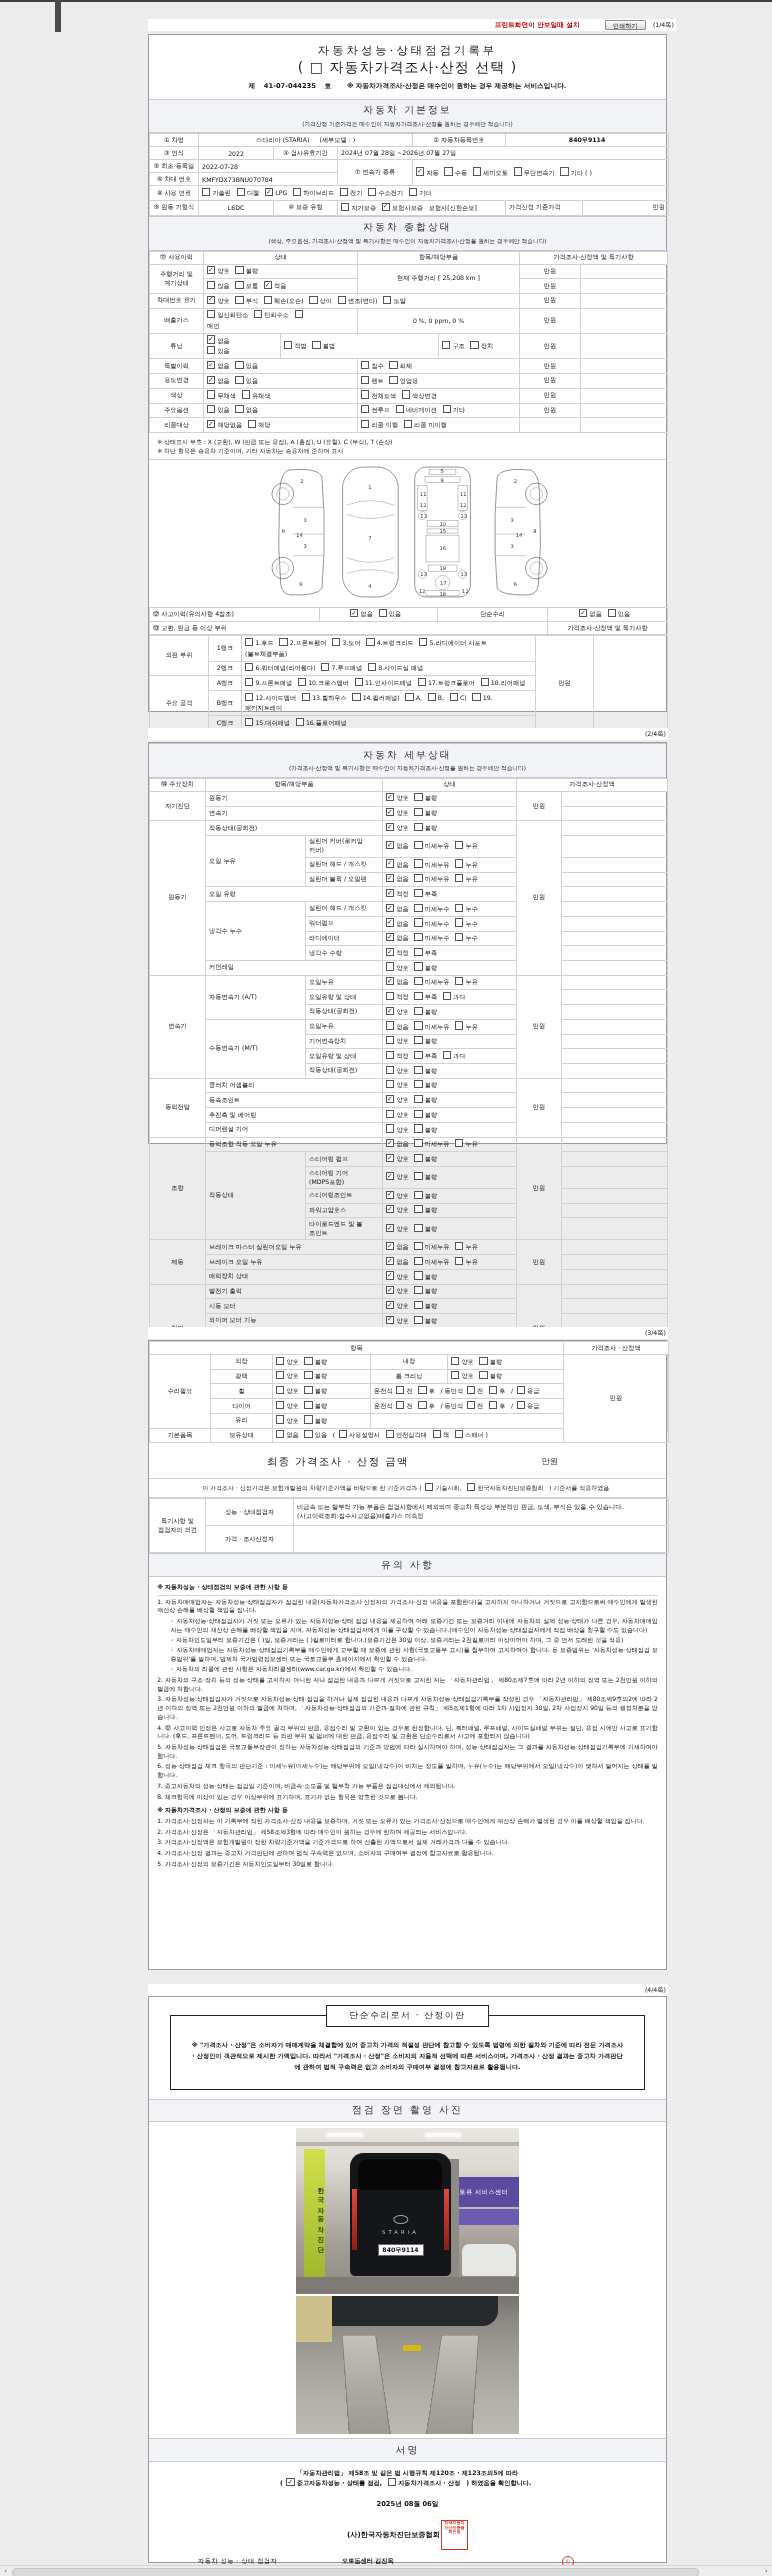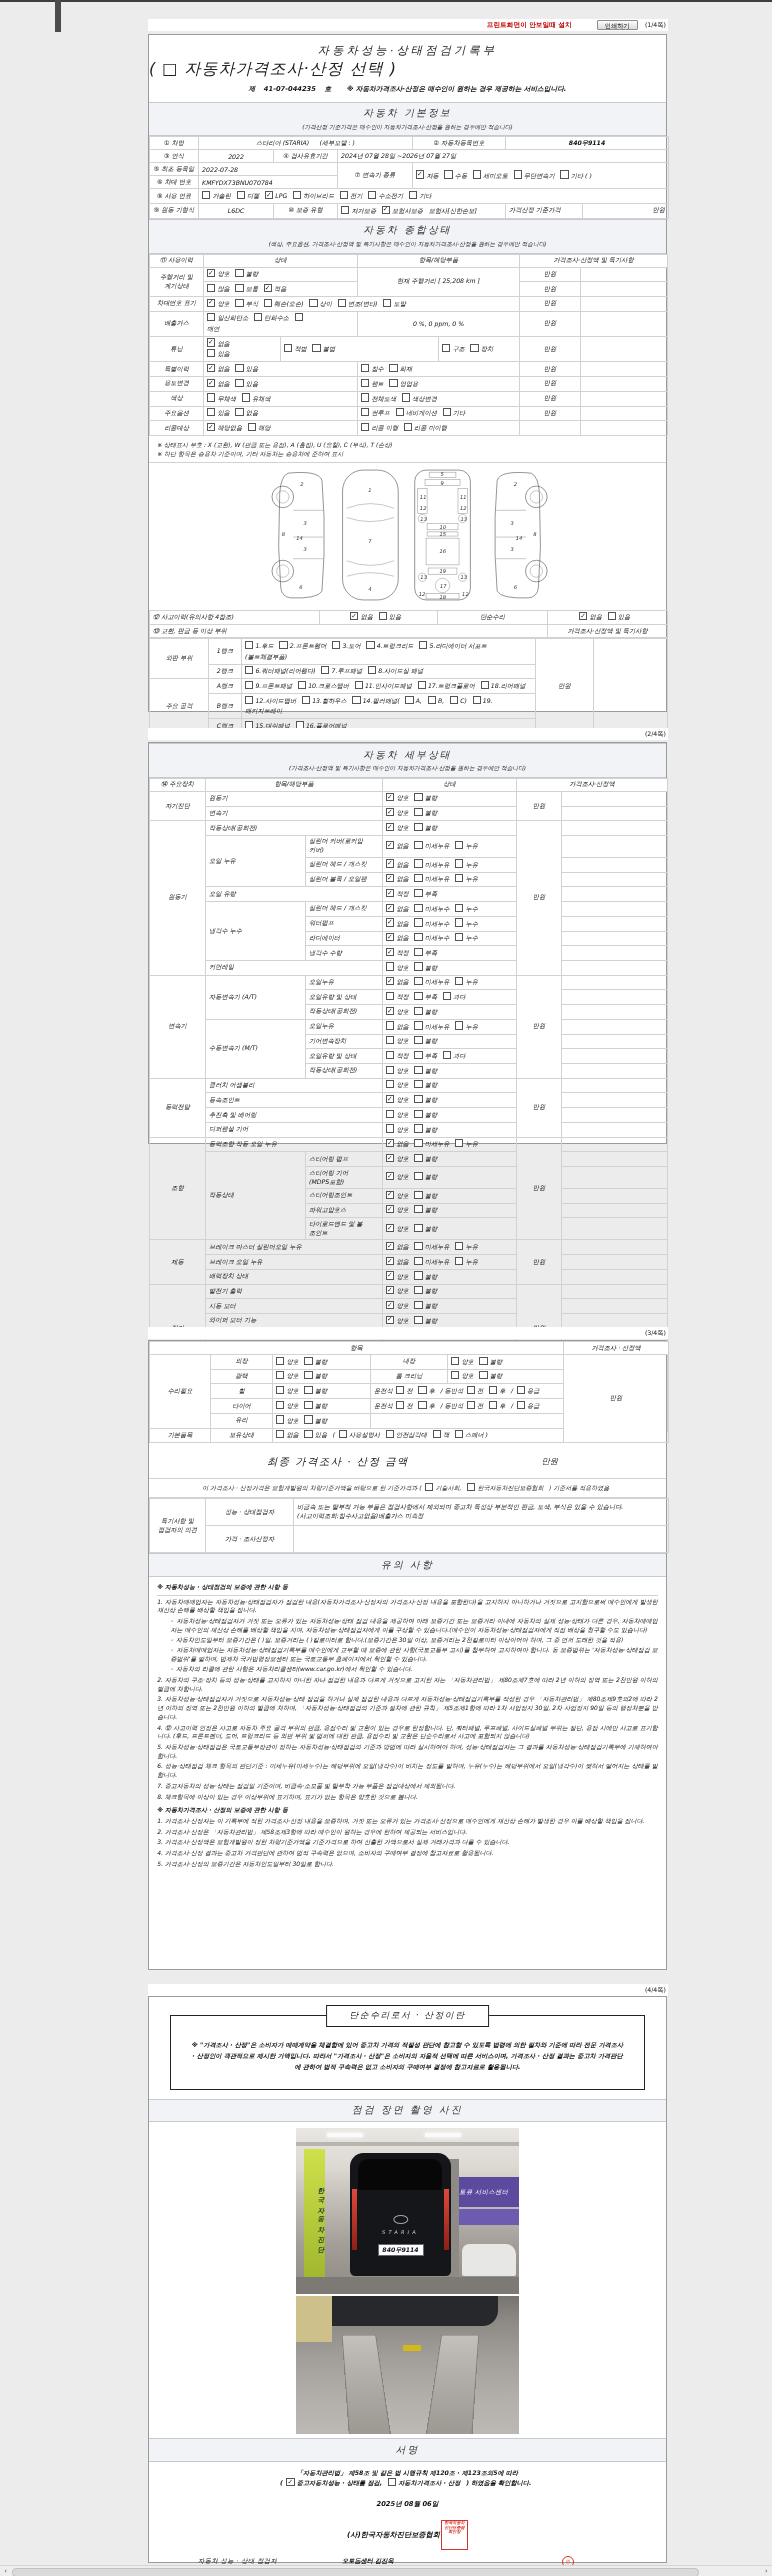--- a/index.html
+++ b/index.html
@@ -6,23 +6,23 @@
   body{width:773px;height:2576px;position:relative;background:#ececec;
        font-family:"DejaVu Sans","Liberation Sans",sans-serif;color:#222;overflow:hidden;}
   .topedge{position:absolute;left:0;top:0;width:773px;height:2.1px;background:#3f3f3f;}
   .leftnub{position:absolute;left:55px;top:0;width:6.2px;height:32px;background:#4a4a4a;}
   .strip{position:absolute;left:148px;width:520px;height:12.4px;background:#fff;
          font-size:6.2px;line-height:12.4px;display:flex;align-items:center;justify-content:flex-end;}
   .strip .pg{padding:0 2.1px 0 4.1px;color:#111;}
   .notice-red{color:#c00000;font-weight:700;font-size:6.7px;margin-right:25px;}
   .printbtn{font-family:inherit;font-size:6.2px;border:0.5px solid #8d8d8d;border-radius:1px;
             background:linear-gradient(#fdfdfd,#dcdcdc);padding:1px 7.2px;margin-right:3.1px;height:10.3px;}
-  .page{position:absolute;left:148px;width:519px;background:#fff;border:0.5px solid #9b9b9b;box-sizing:border-box;font-style:italic;}
+  .page{position:absolute;left:148px;width:519px;background:#fff;border:0.5px solid #9b9b9b;box-sizing:border-box;}
   .doctitle{text-align:center;font-size:11.3px;letter-spacing:3.1px;color:#222;margin:8.2px 0 1px;}
-  .docsub{font-size:16px;letter-spacing:1px;color:#222;margin:1px 0 5.2px;}
+  .docsub{text-align:center;font-size:14px;letter-spacing:1px;color:#222;margin:1px 0 5.2px;}
   .docno{text-align:center;font-size:6.7px;font-weight:700;margin:3.1px 0 7.2px;color:#111;}
   .docno span{margin:0 3.1px;}
   .band{background:#f2f3f6;border-top:0.5px solid #c6c9cd;border-bottom:0.5px solid #c6c9cd;
         text-align:center;padding:4.6px 0 3.6px;}
   .band .t{font-size:9.8px;letter-spacing:2.1px;color:#333;font-weight:400;}
   .band .n{font-size:5.7px;color:#222;margin-top:3.6px;}
   table{border-collapse:collapse;width:100%;font-size:6.2px;color:#111;table-layout:fixed;}
   td,th{border:0.5px solid #d0d2d5;padding:1.5px 3.1px;vertical-align:middle;word-break:keep-all;}
   th{font-weight:400;background:#fff;text-align:center;}
   .lab{text-align:center;}
@@ -104,21 +104,21 @@
   .hscroll .thumb{position:absolute;left:12.4px;top:1.5px;width:685px;height:7.7px;background:#dadada;border:0.5px solid #c2c2c2;border-radius:4.1px;}
   .hscroll .arr{position:absolute;top:0;width:11.3px;height:11.3px;text-align:center;line-height:11.3px;color:#444;font-size:6.7px;}
   .arr.l{left:0;} .arr.r{right:1px;}
 </style>
 </head>
 <body>
 
 <div class="topedge"></div>
 <div class="leftnub"></div>
 
-<div class="strip" style="top:18.5px;">
+<div class="strip" style="top:18.5px;padding-left:8px;">
   <span class="notice-red">프린트화면이 안보일때 설치</span>
   <button class="printbtn">인쇄하기</button>
   <span class="pg">(1/4쪽)</span>
 </div>
 
 <div class="page" style="top:34px;height:678px;">
   <div class="doctitle">자동차성능·상태점검기록부</div>
   <div class="docsub">(  □ 자동차가격조사·산정 선택  )</div>
   <div class="docno">
     <span>제</span>

